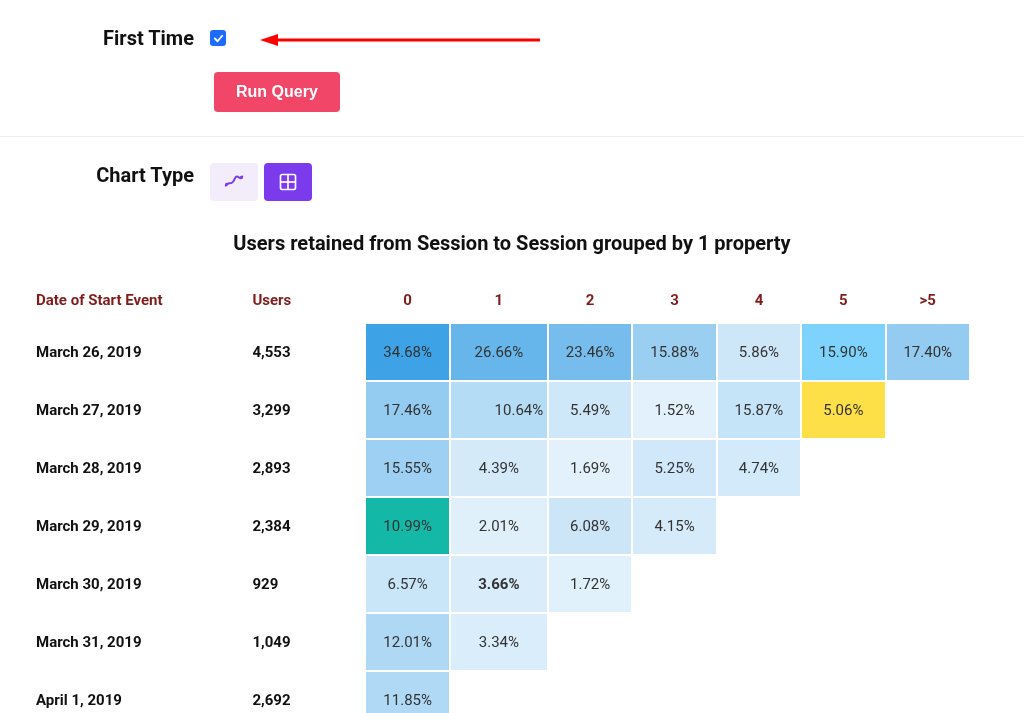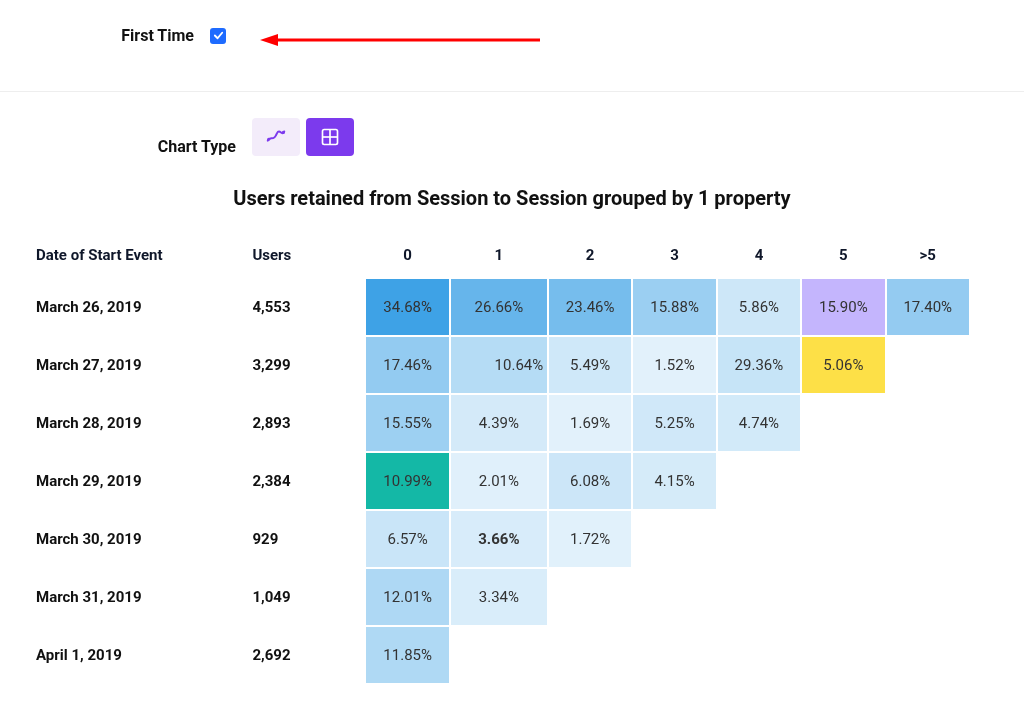--- a/index.html
+++ b/index.html
@@ -16,21 +16,21 @@
     }
     .row {
       display: flex;
       align-items: center;
       margin-bottom: 22px;
     }
     .label-col {
       width: 210px;
       text-align: right;
       padding-right: 16px;
-      font-size: 16px;
+      font-size: 20px;
       font-weight: 700;
       color: #111;
     }
     .checkbox {
       width: 16px;
       height: 16px;
       border-radius: 3px;
       background: #1e6bff;
       display: flex;
       align-items: center;
@@ -58,23 +58,22 @@
     hr.divider {
       border: none;
       border-top: 1px solid #eee;
       margin: 0;
     }
     .section-chart {
       padding: 26px 0 0 0;
     }
     .chart-type-row {
       display: flex;
-      align-items: flex-end;
+      align-items: flex-start;
       margin-bottom: 30px;
-      padding-left: 42px;
     }
     .chart-type-btns {
       display: flex;
       gap: 6px;
     }
     .ct-btn {
       width: 48px;
       height: 38px;
       border: none;
       border-radius: 4px;
@@ -94,21 +93,21 @@
     }
     table.retention {
       width: 940px;
       margin-left: 30px;
       border-collapse: collapse;
       font-size: 15px;
     }
     table.retention th {
       text-align: left;
       font-weight: 700;
-      color: #0f172a;
+      color: #7f1d1d;
       padding: 10px 6px 14px 6px;
     }
     table.retention th.num {
       text-align: center;
       width: 78px;
     }
     table.retention td {
       padding: 0 6px;
       height: 49px;
       vertical-align: middle;
@@ -141,20 +140,21 @@
 
 <div class="section-top">
   <div class="row">
     <div class="label-col">First Time</div>
     <div class="checkbox">
       <svg width="11" height="11" viewBox="0 0 12 12" fill="none">
         <path d="M2 6 L5 9 L10 3" stroke="#fff" stroke-width="2" stroke-linecap="round" stroke-linejoin="round"></path>
       </svg>
     </div>
   </div>
+  <button class="run-btn">Run Query</button>
 </div>
 
 <svg class="annotation-arrow" width="280" height="20">
   <line x1="280" y1="8" x2="12" y2="8" stroke="#ff0000" stroke-width="3"></line>
   <polygon points="0,8 18,2 18,14" fill="#ff0000"></polygon>
 </svg>
 
 <hr class="divider">
 
 <div class="section-chart">
@@ -207,21 +207,21 @@
           <td class="cell">
             <div class="box" style="background: rgb(118, 189, 237);">23.46%</div>
           </td>
           <td class="cell">
             <div class="box" style="background: rgb(155, 207, 242);">15.88%</div>
           </td>
           <td class="cell">
             <div class="box" style="background: rgb(205, 231, 248);">5.86%</div>
           </td>
           <td class="cell">
-            <div class="box" style="background: #c4b5fd;">15.90%</div>
+            <div class="box" style="background: #7dd3fc;">15.90%</div>
           </td>
           <td class="cell">
             <div class="box" style="background: rgb(148, 203, 241);">17.40%</div>
           </td>
         </tr>
         <tr>
           <td class="date">March 27, 2019</td>
           <td class="users">3,299</td>
           <td class="cell">
             <div class="box" style="background: rgb(147, 203, 241);">17.46%</div>
@@ -229,21 +229,21 @@
           <td class="cell">
             <div class="box" style="background: rgb(181, 220, 245); padding-left: 40px;">10.64%</div>
           </td>
           <td class="cell">
             <div class="box" style="background: rgb(207, 232, 249);">5.49%</div>
           </td>
           <td class="cell">
             <div class="box" style="background: rgb(226, 241, 251);">1.52%</div>
           </td>
           <td class="cell">
-            <div class="box" style="background: rgb(198, 228, 247);">29.36%</div>
+            <div class="box" style="background: rgb(198, 228, 247);">15.87%</div>
           </td>
           <td class="cell">
             <div class="box" style="background: #fde047;">5.06%</div>
           </td>
           <td class="cell"></td>
         </tr>
         <tr>
           <td class="date">March 28, 2019</td>
           <td class="users">2,893</td>
           <td class="cell">

